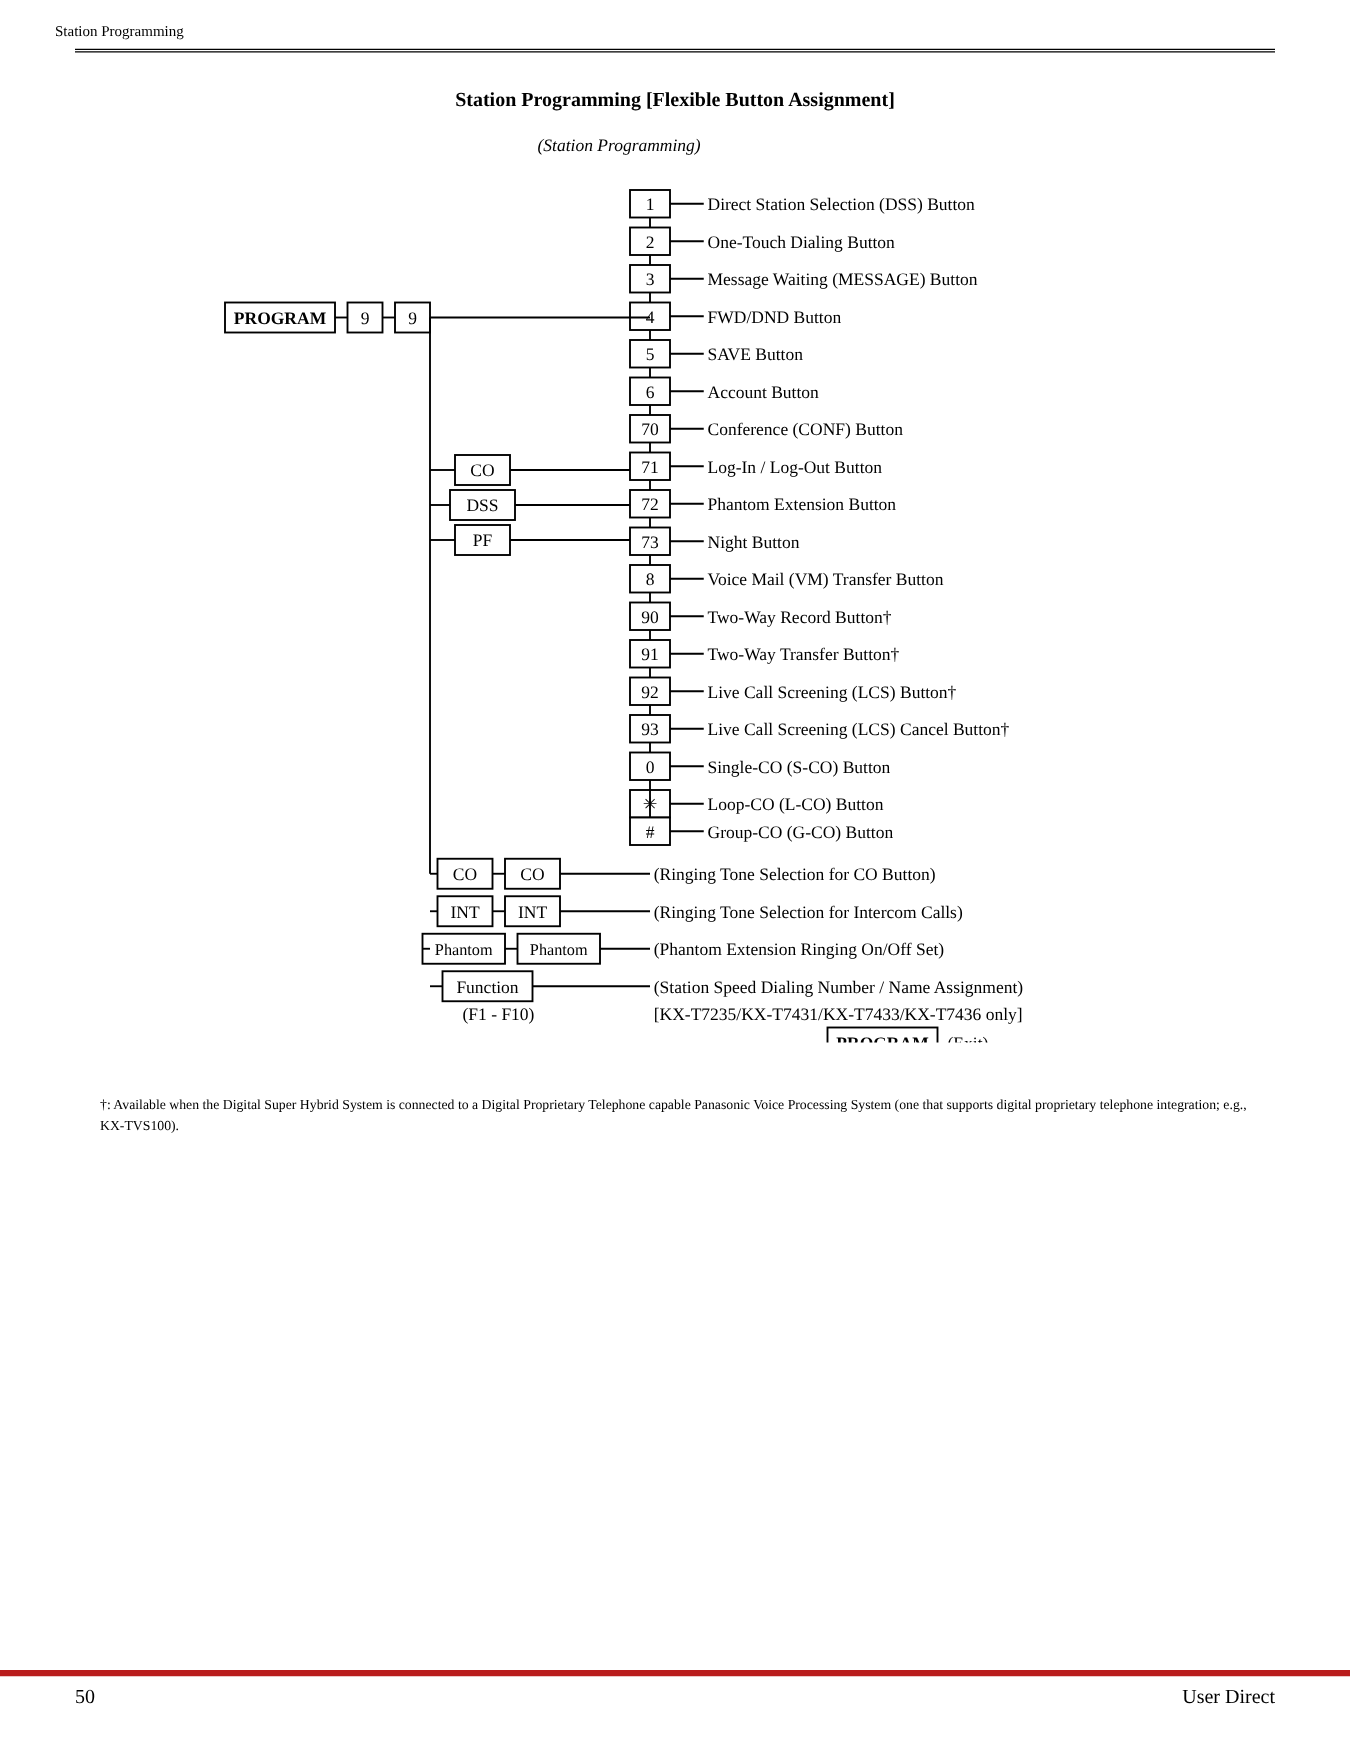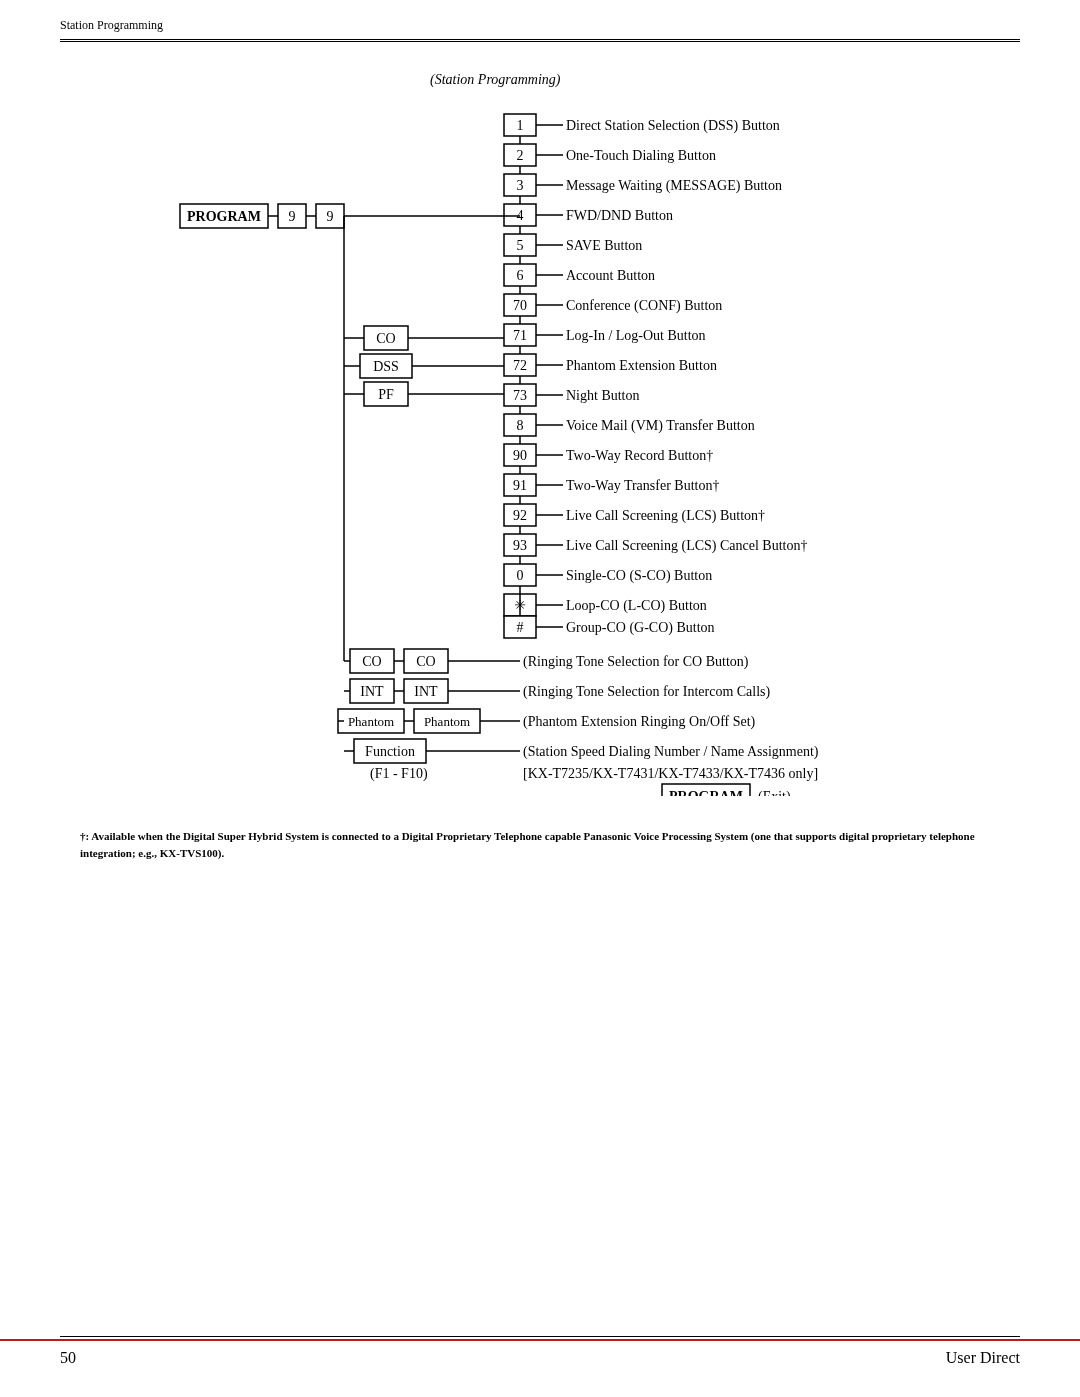--- a/index.html
+++ b/index.html
@@ -7,21 +7,21 @@
       background: #fff;
       font-family: "Times New Roman", Times, serif;
       font-size: 14px;
       color: #000;
       width: 1080px;
       min-height: 1397px;
       position: relative;
     }
 
     .page-header {
-      padding: 18px 60px 6px 60px;
+      padding: 18px 60px 6px 44px;
       font-size: 12px;
     }
 
     .header-rule {
       border: none;
       border-top: 3px double #000;
       margin: 0 60px;
     }
 
     .page-content {
@@ -43,36 +43,35 @@
 
     .italic-label {
       font-style: italic;
       text-align: left;
       margin-bottom: 8px;
       font-size: 14px;
       margin-left: 280px;
     }
 
     .footnote {
-      margin-top: 32px;
+      margin-top: 42px;
       font-size: 11px;
       line-height: 1.5;
-      font-weight: bold;
     }
 
     .page-footer {
       position: absolute;
       bottom: 30px;
       left: 0;
       right: 0;
       padding: 0 60px;
       display: flex;
       justify-content: space-between;
       align-items: center;
-      border-top: 2px solid #b91c1c;
+      border-top: 5px solid #b91c1c;
       padding-top: 8px;
       font-size: 16px;
     }
 
     .footer-rule {
       position: absolute;
       bottom: 60px;
       left: 60px;
       right: 60px;
       border-top: 1.5px solid #000;
@@ -86,20 +85,21 @@
 </head>
 <body>
 
 <div class="page-header">
   <span>Station Programming</span>
 </div>
 <hr class="header-rule">
 
 <div class="page-content">
 
+  <div class="section-title">Station Programming [Flexible Button Assignment]</div>
 
   <div class="diagram-container">
     <div class="italic-label">(Station Programming)</div>
 
     <svg class="diagram-svg" width="780" height="700" viewBox="0 0 780 700">
 
       <line x1="370" y1="28" x2="370" y2="490" stroke="#000" stroke-width="1.5"></line>
 
       <rect x="354" y="18" width="32" height="22" fill="white" stroke="#000" stroke-width="1.5"></rect>
       <text x="370" y="34" text-anchor="middle" font-family="Times New Roman" font-size="14">1</text>

